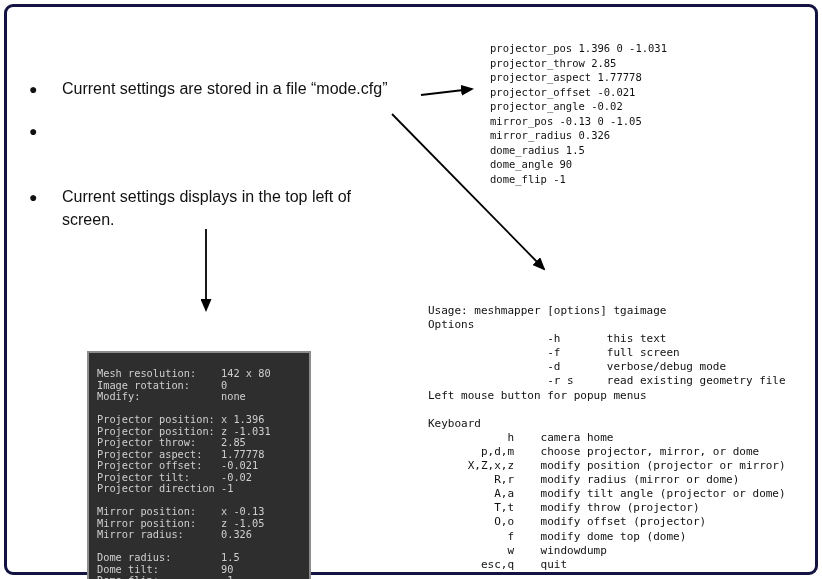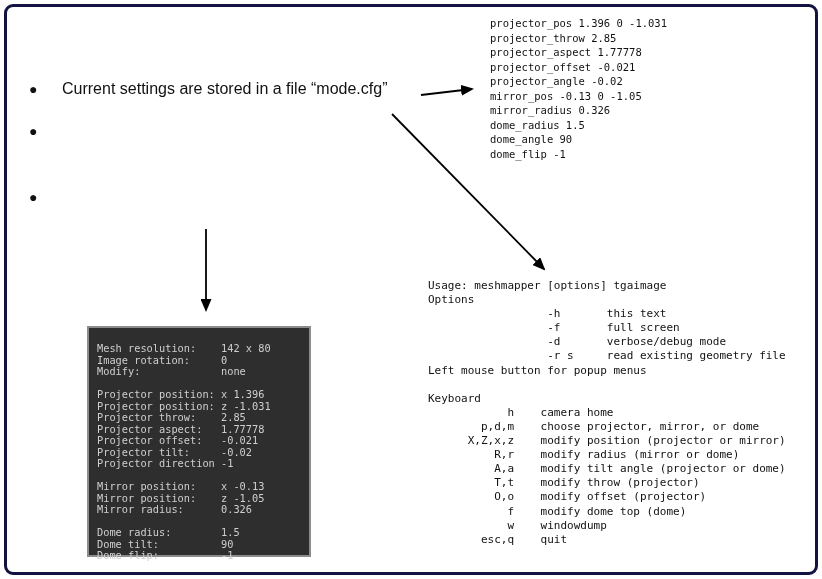--- a/index.html
+++ b/index.html
@@ -40,20 +40,21 @@
   .btext { white-space:pre-line; }
   .b1 { left:29px; top:77px;  }
   .b2 { left:29px; top:119px; }
   .b3 { left:29px; top:185px; }
 
   pre.mono {
     position:absolute;
     font-family:"DejaVu Sans Mono", "Liberation Mono", monospace;
     white-space:pre;
     color:#111111;
+    margin-top:25px;
   }
   .config {
     left:490px; top:16px;
     font-size:10.5px; line-height:14.5px;
   }
   .usage {
     left:428px; top:279px;
     font-size:11px; line-height:14.1px;
   }
   .terminal {
@@ -88,20 +89,22 @@
     <span class="dot">●</span>
     <div class="btext">Current settings are stored in a file “mode.cfg”</div>
   </div>
 
   <div class="bullet b2">
     <span class="dot">●</span>
   </div>
 
   <div class="bullet b3">
     <span class="dot">●</span>
+    <div class="btext">Current settings displays in the top left of
+screen.</div>
   </div>
 
   <pre class="mono config">projector_pos 1.396 0 -1.031
 projector_throw 2.85
 projector_aspect 1.77778
 projector_offset -0.021
 projector_angle -0.02
 mirror_pos -0.13 0 -1.05
 mirror_radius 0.326
 dome_radius 1.5

